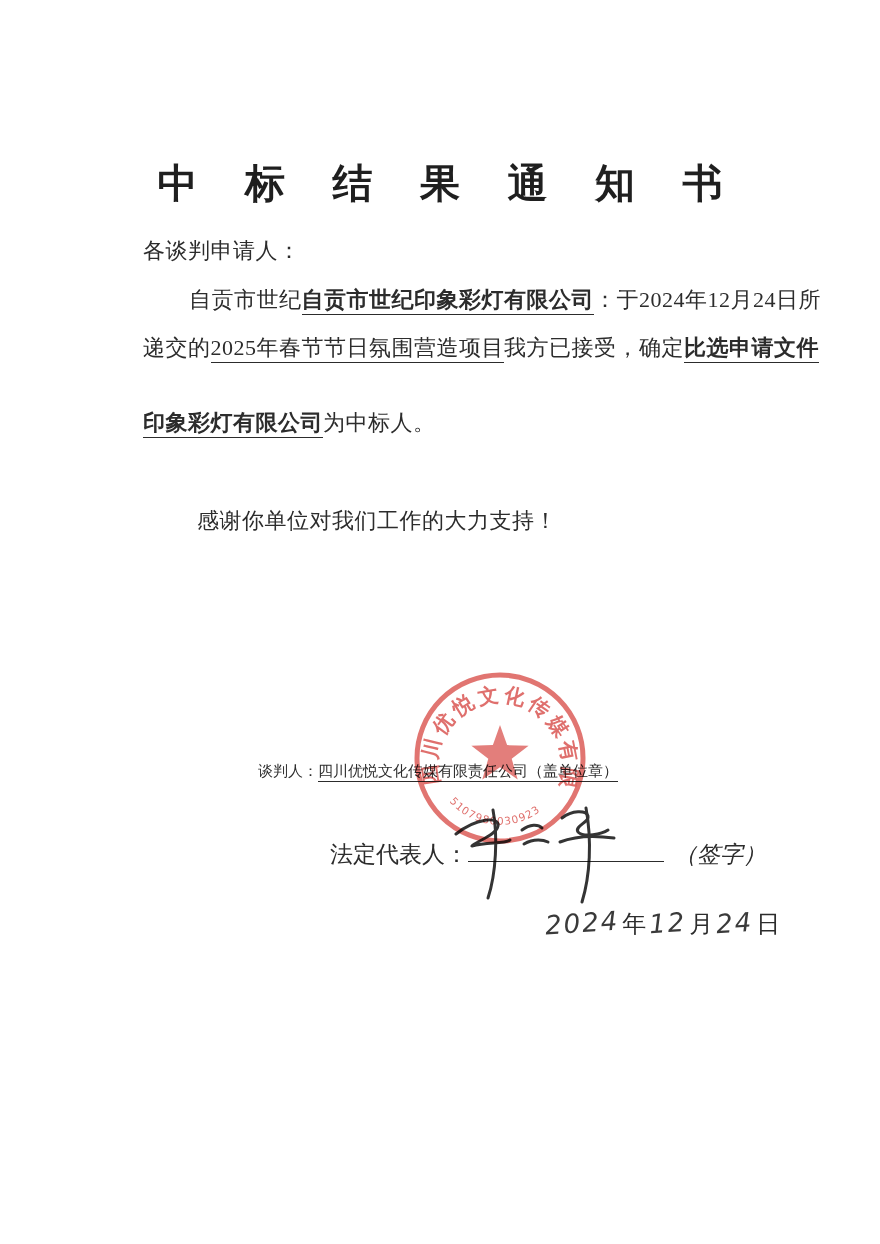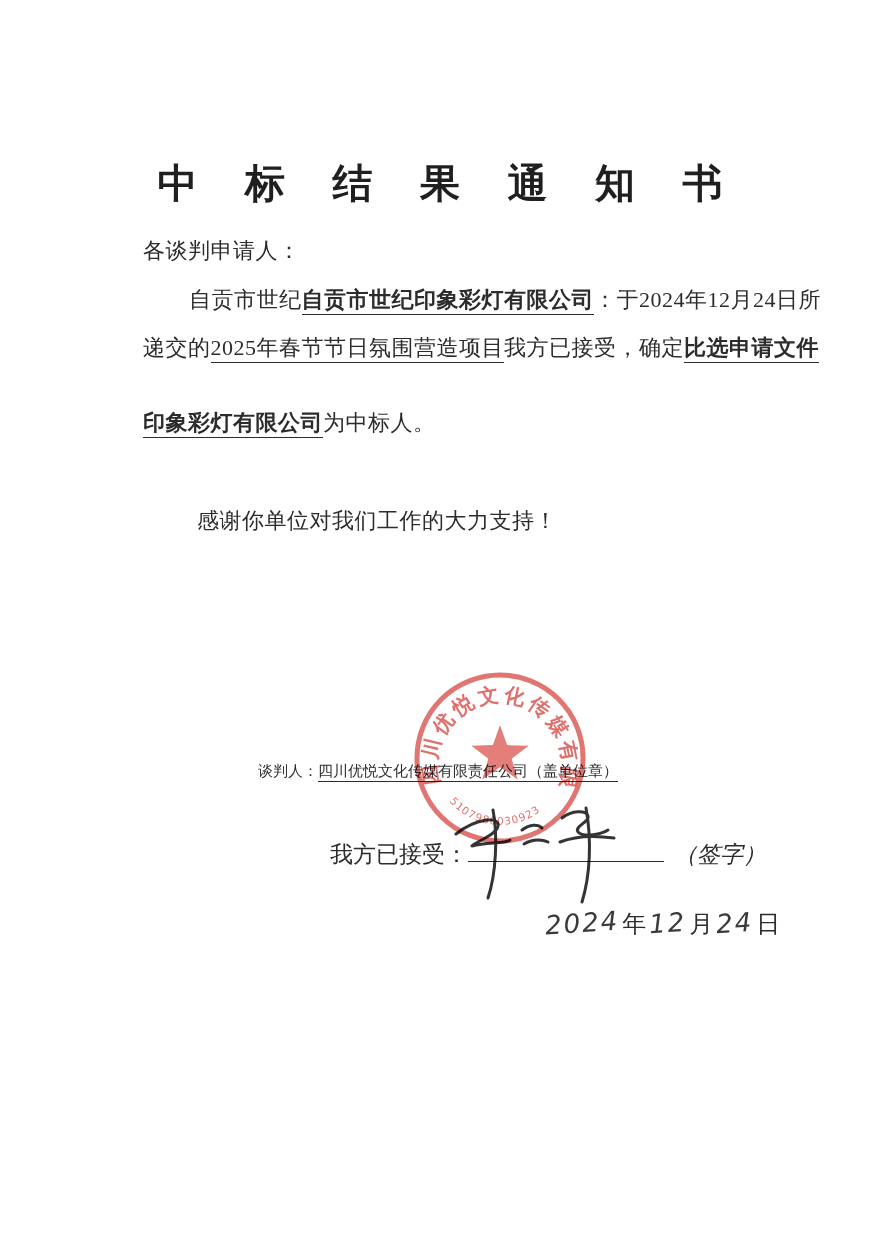--- a/index.html
+++ b/index.html
@@ -68,21 +68,21 @@
   <span class="u b">印象彩灯有限公司</span><span>为中标人。</span>
 </div>
 
 <div class="abs bodyline thanks">感谢你单位对我们工作的大力支持！</div>
 
 <div class="abs sign-negotiator">
   <span>谈判人：</span><span class="u">四川优悦文化传媒有限责任公司（盖单位章）</span>
 </div>
 
 <div class="abs sign-legal">
-  <span>我方已接受：</span><span class="blankline"></span><span class="signnote">（签字）</span>
+  <span>法定代表人：</span><span class="blankline"></span><span class="signnote">（签字）</span>
 </div>
 
 <div class="abs sign-date">
   <span class="hand">2024</span><span class="dateunit">年</span><span class="hand">12</span><span class="dateunit">月</span><span class="hand">24</span><span class="dateunit">日</span>
 </div>
 
 <div class="seal-wrap">
   <svg viewBox="-92 -92 184 184" width="184" height="184">
     <circle r="83" fill="none" stroke="#d9534f" stroke-width="5" opacity="0.88"></circle>
     <polygon points="0,-33 7.1,-12.9 28.6,-12.3 11.7,0.8 17.7,21.4 0,9.2 -17.7,21.4 -11.7,0.8 -28.6,-12.3 -7.1,-12.9" fill="#d9534f" opacity="0.82"></polygon>

